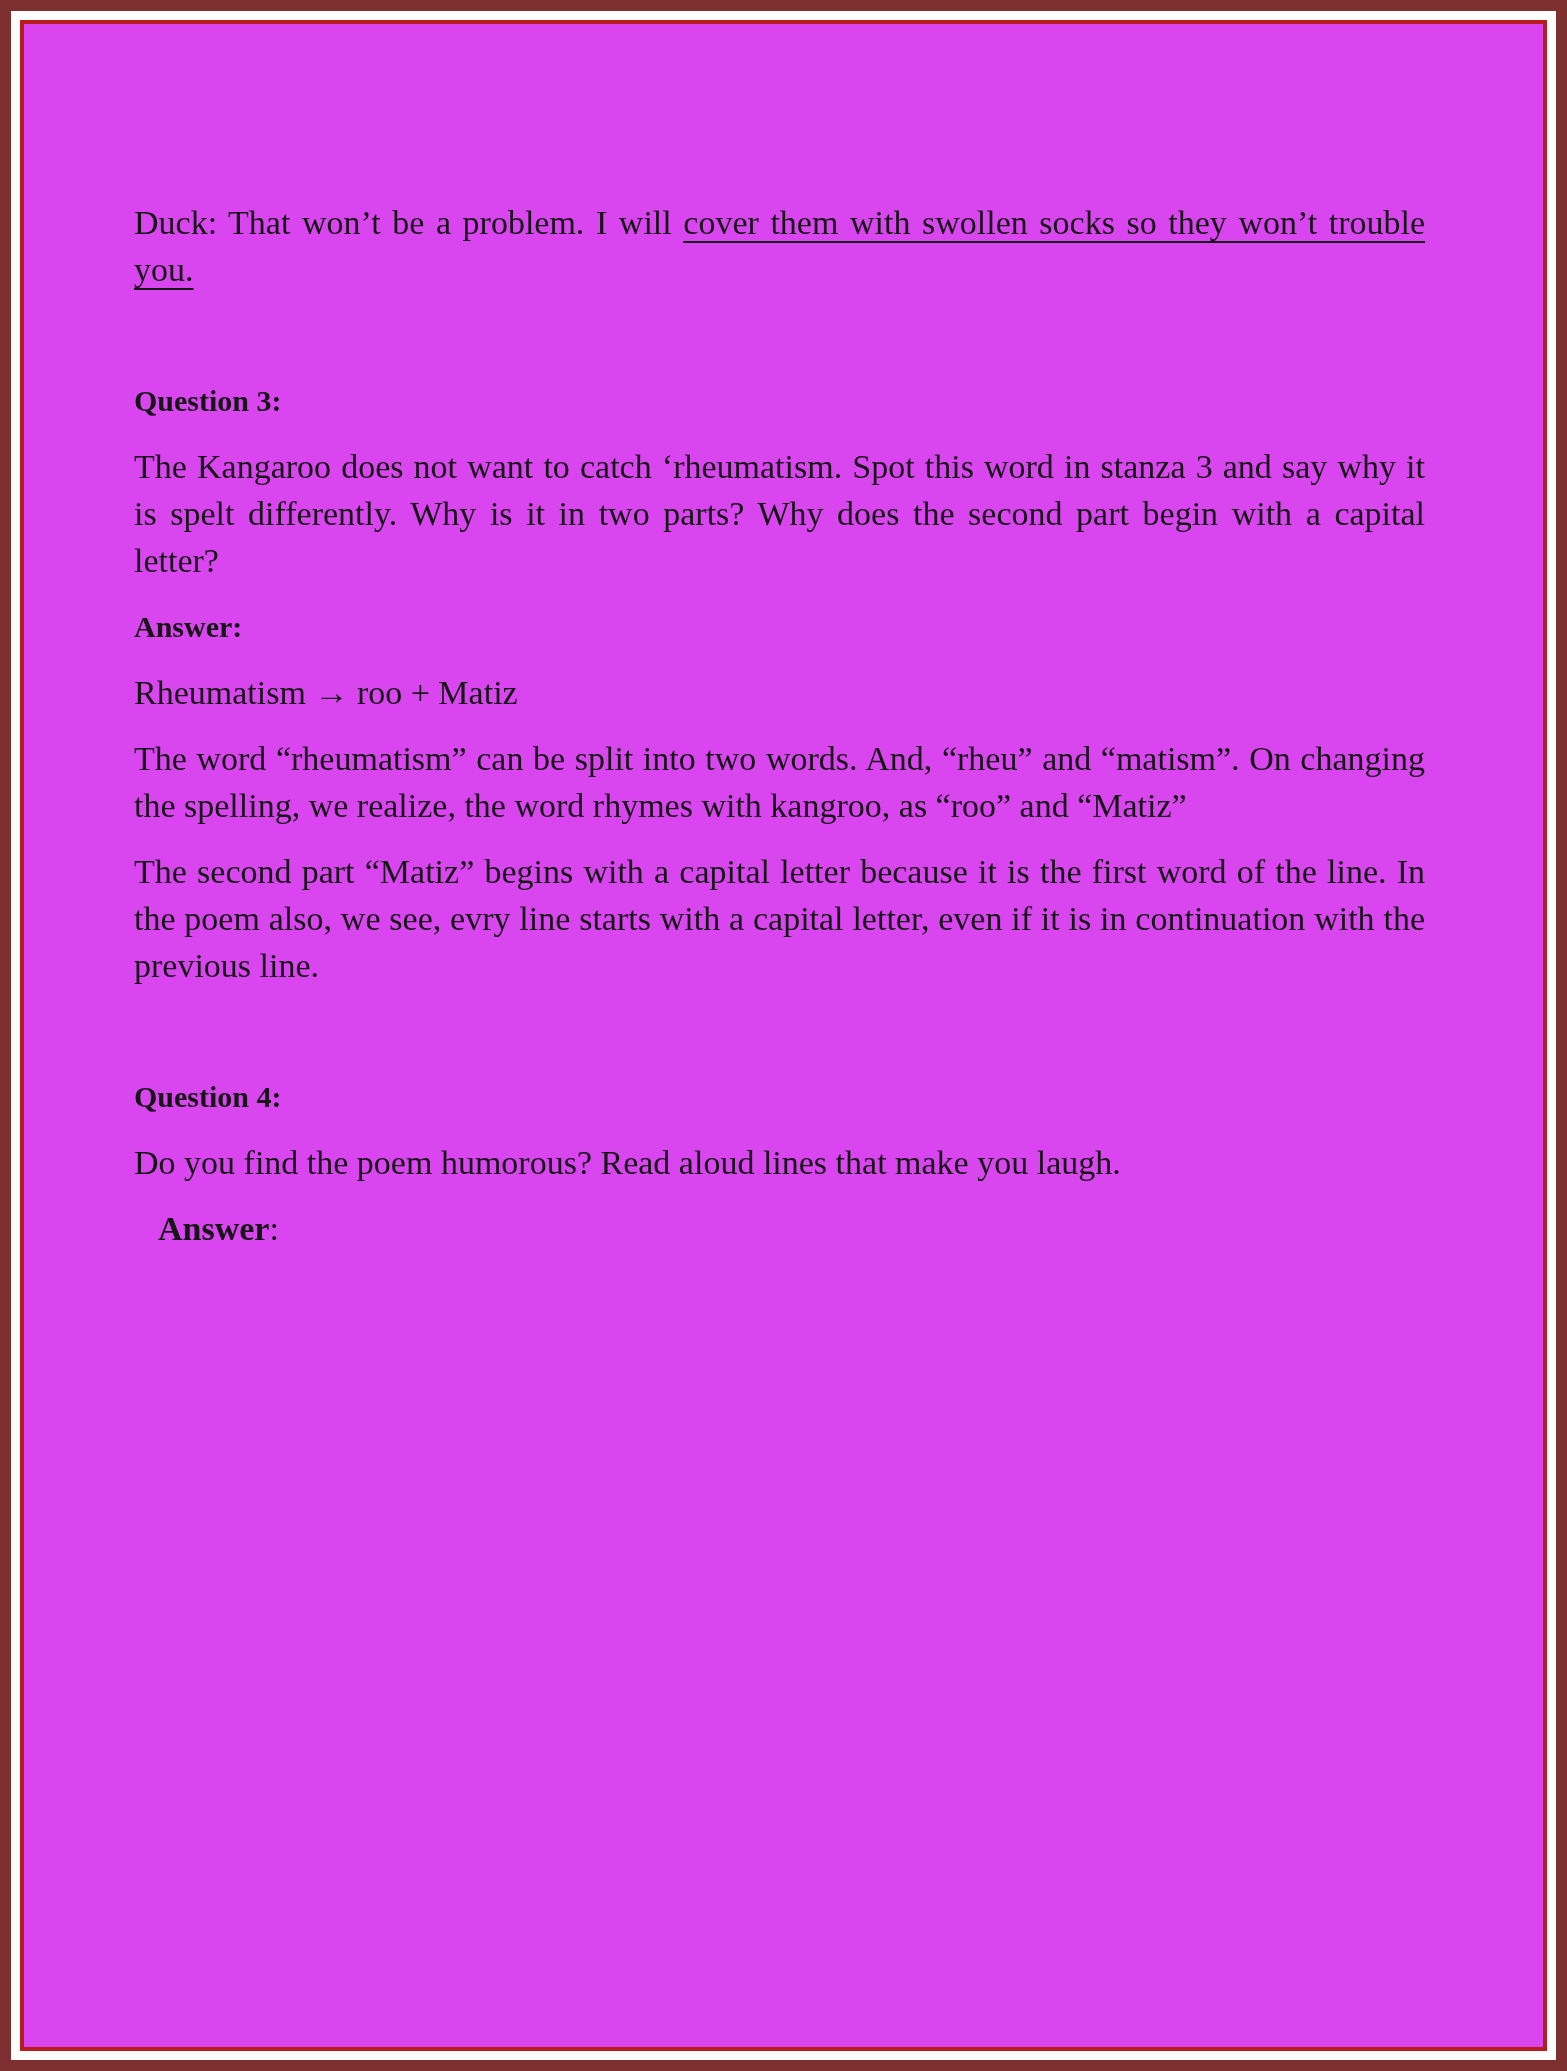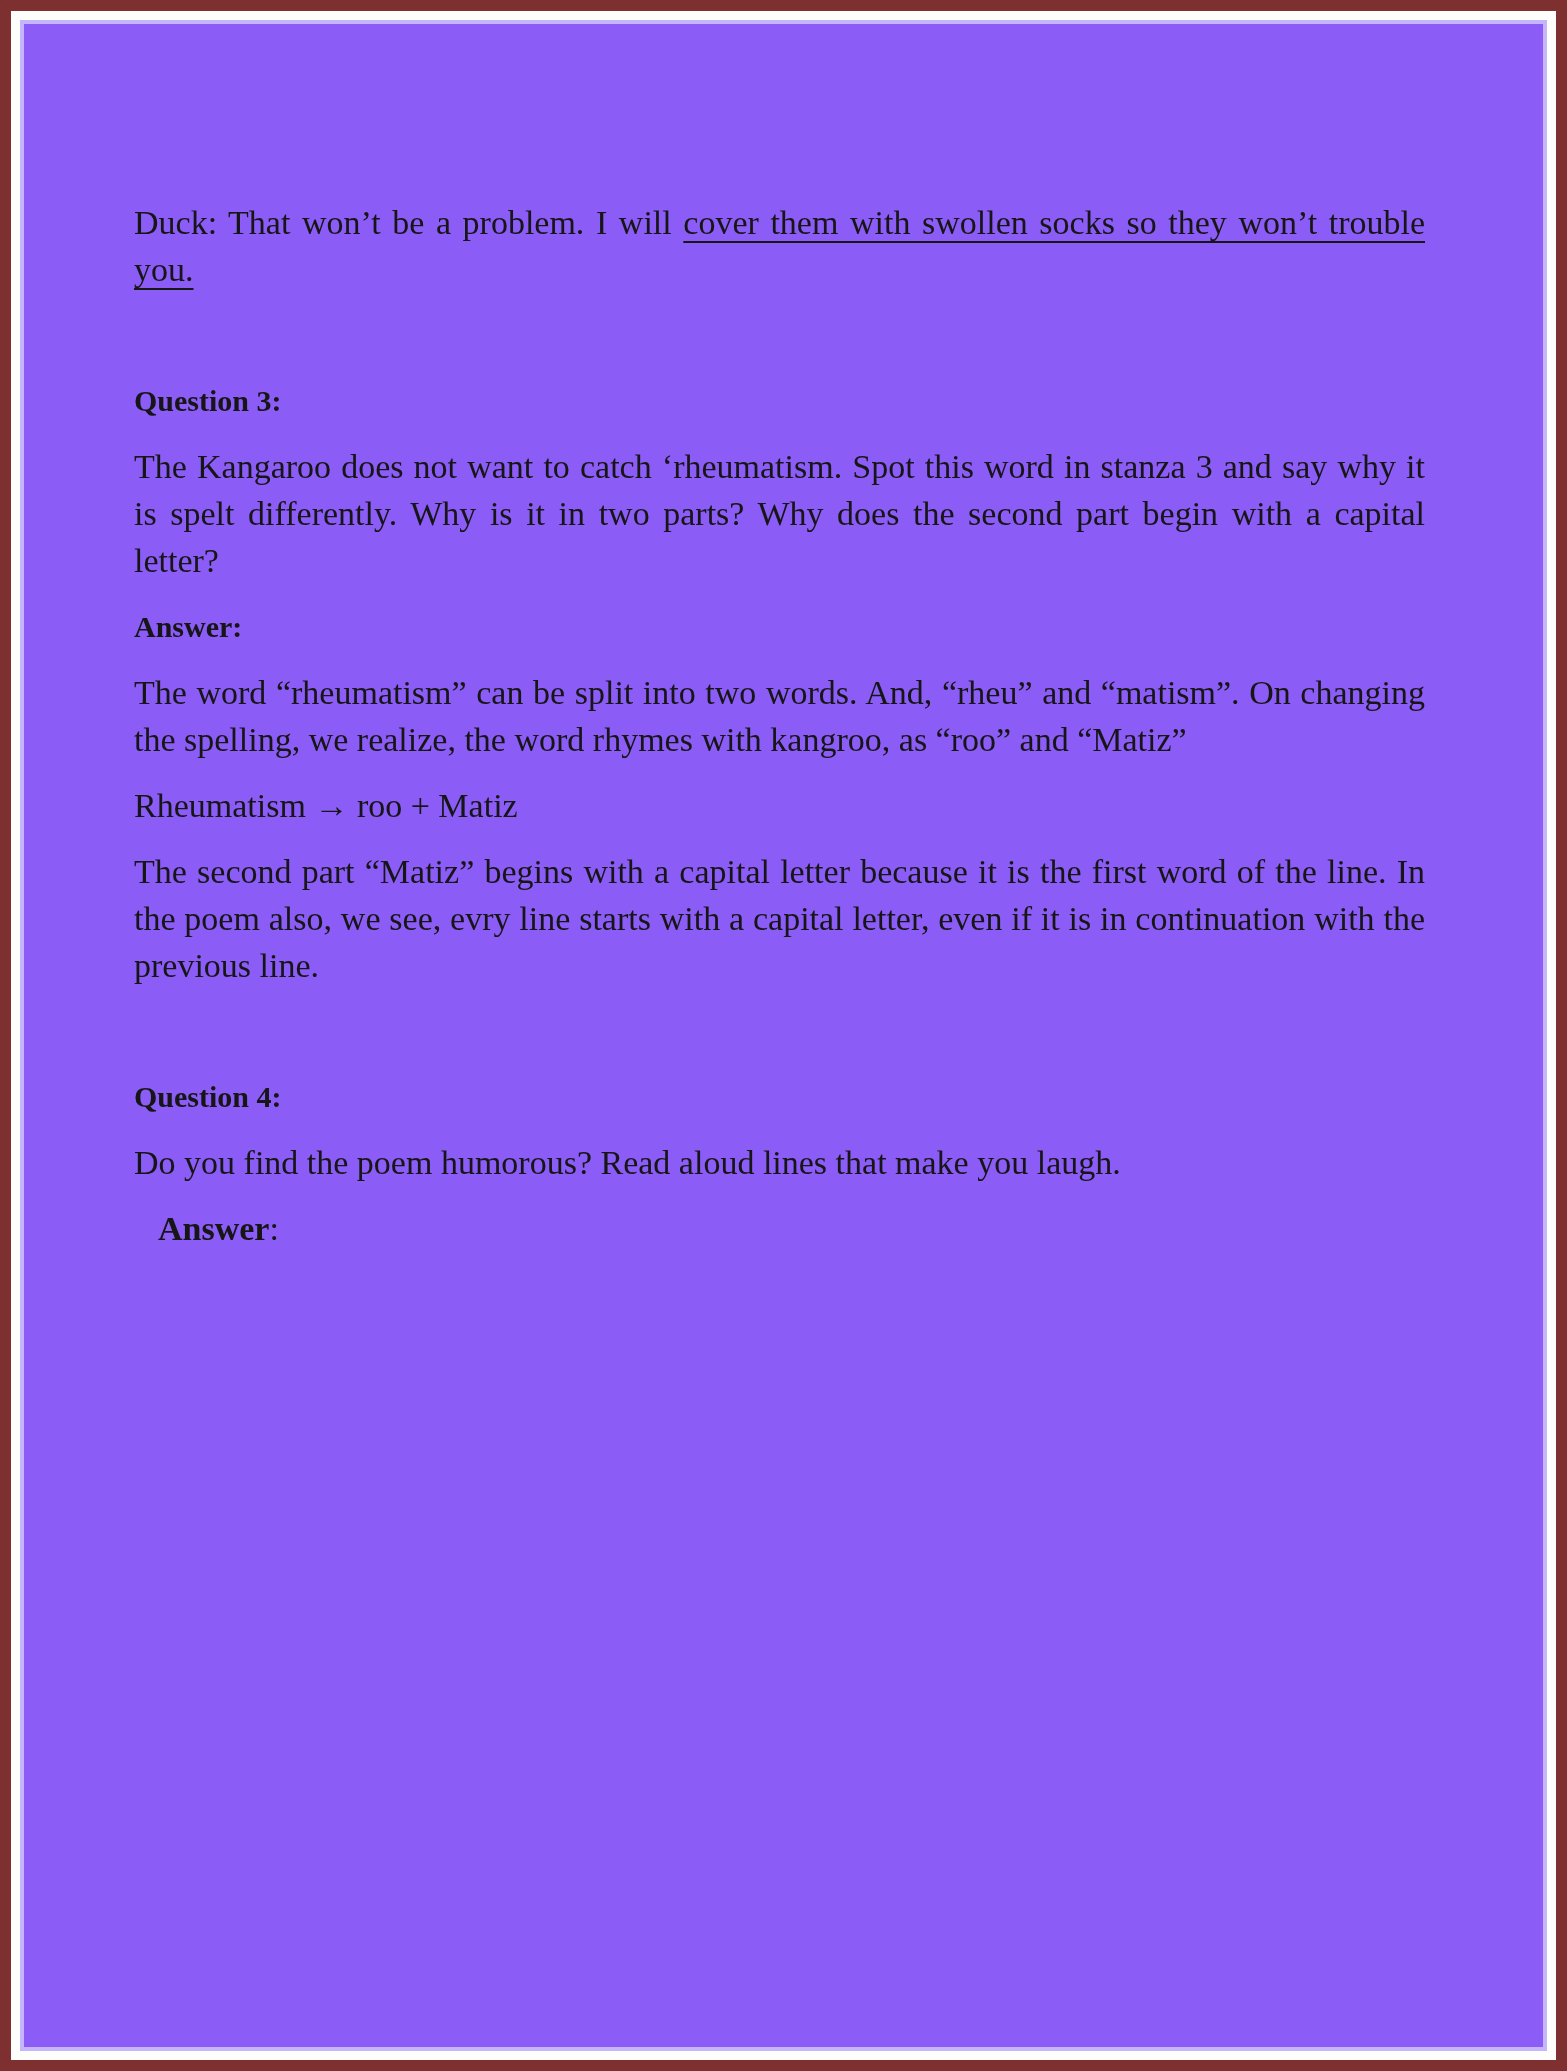--- a/index.html
+++ b/index.html
@@ -17,22 +17,22 @@
     width: 1567px;
     height: 2071px;
     border: 11px solid #7e2f2f;
     padding: 9px;
     background: #fdfdfc;
   }
   .frame-inner {
     box-sizing: border-box;
     width: 100%;
     height: 100%;
-    border: 4px solid #c4b5fd;
-    background: #8b5cf6;
+    border: 4px solid #b91c1c;
+    background: #d946ef;
     overflow: hidden;
   }
   .content {
     box-sizing: border-box;
     padding: 175px 118px 60px 110px;
     color: #161616;
     font-size: 34px;
     line-height: 47px;
     text-align: justify;
   }
@@ -69,23 +69,23 @@
     <div class="content">
 
       <p class="para"><span>Duck: That won’t be a problem. I will </span><span class="underline">cover them with swollen socks so they won’t trouble you.</span></p>
 
       <h2 class="heading gap-before">Question 3:</h2>
 
       <p class="para">The Kangaroo does not want to catch ‘rheumatism. Spot this word in stanza 3 and say why it is spelt differently. Why is it in two parts? Why does the second part begin with a capital letter?</p>
 
       <h2 class="heading">Answer:</h2>
 
+      <p class="para no-justify">Rheumatism → roo + Matiz</p>
+
       <p class="para">The word “rheumatism” can be split into two words. And, “rheu” and “matism”. On changing the spelling, we realize, the word rhymes with kangroo, as “roo” and “Matiz”</p>
-
-      <p class="para no-justify">Rheumatism → roo + Matiz</p>
 
       <p class="para">The second part “Matiz” begins with a capital letter because it is the first word of the line. In the poem also, we see, evry line starts with a capital letter, even if it is in continuation with the previous line.</p>
 
 
       <h2 class="heading gap-before">Question 4:</h2>
 
       <p class="para">Do you find the poem humorous? Read aloud lines that make you laugh.</p>
 
       <p class="para no-justify"><span class="bold">Answer</span><span>:</span></p>
 

